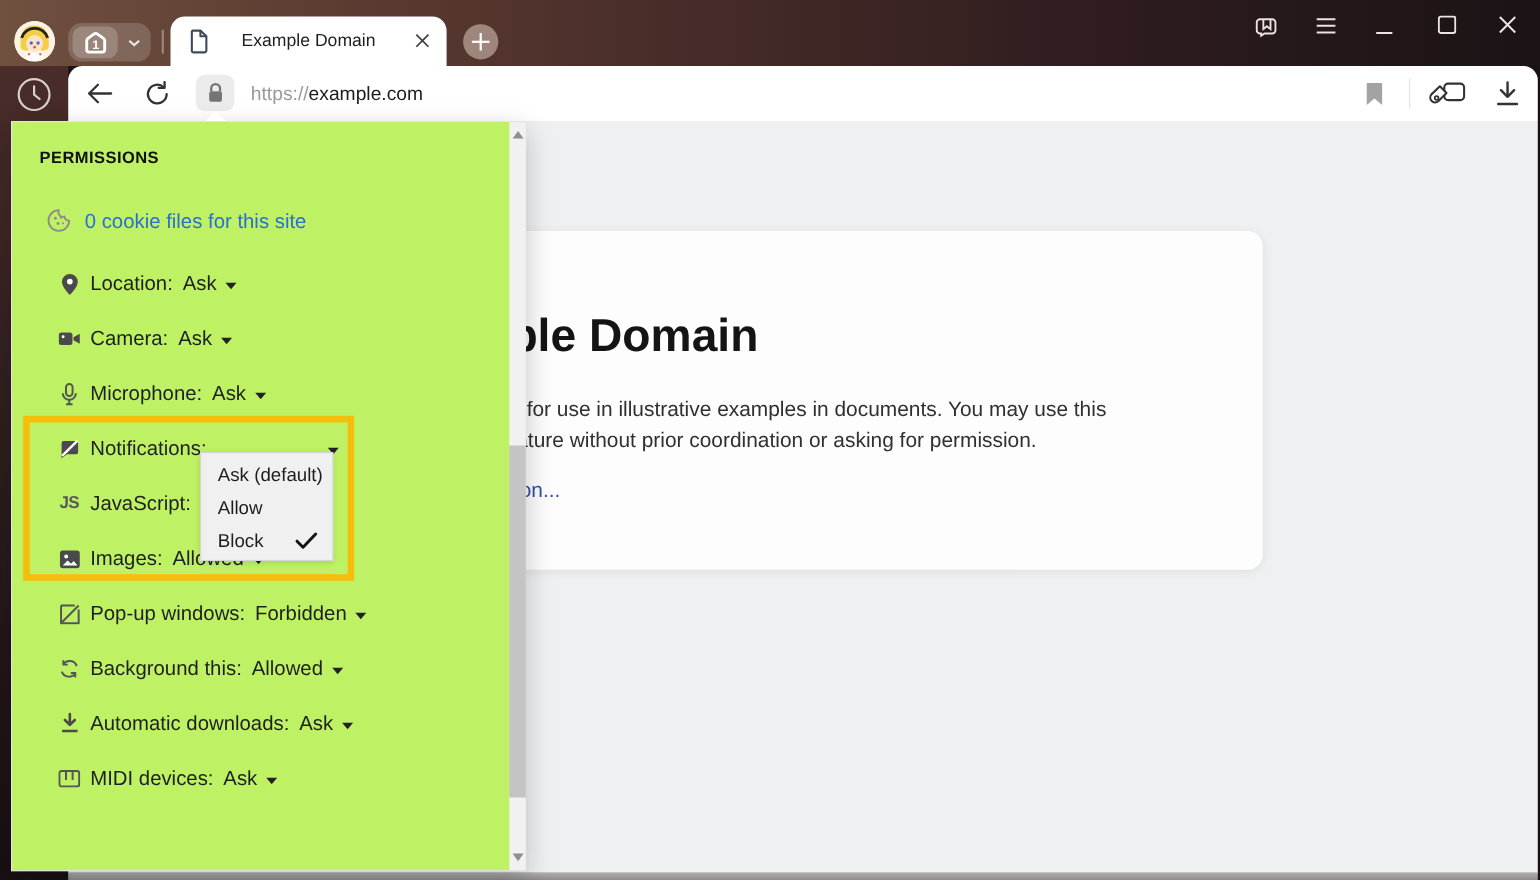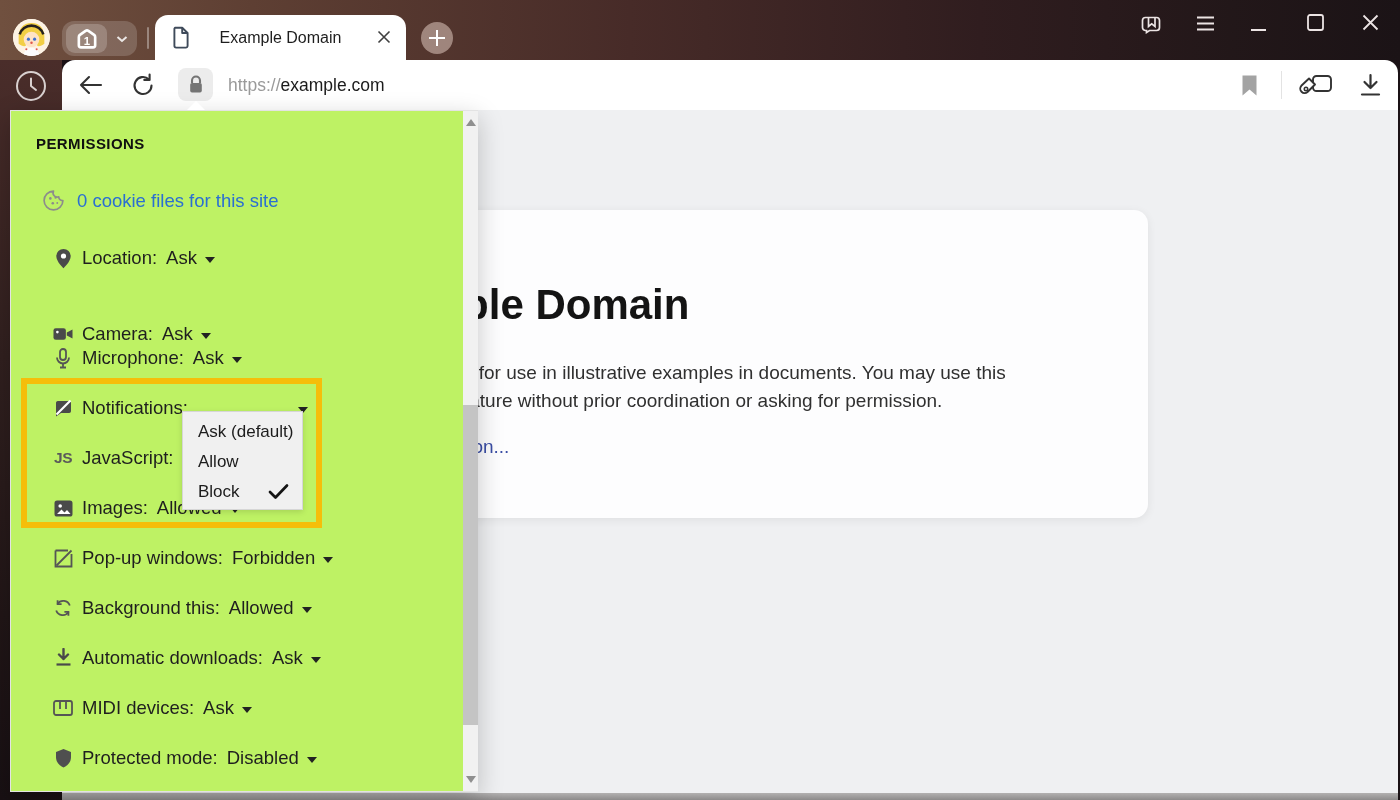--- a/index.html
+++ b/index.html
@@ -259,21 +259,21 @@
         <svg width="17" height="21" viewBox="0 0 17 21">
             <path d="M8.5 1A7.2 7.2 0 0 0 1.3 8.2c0 5.3 7.2 12 7.2 12s7.2-6.7 7.2-12A7.2 7.2 0 0 0 8.5 1z" fill="#4a4a4a"></path>
             <circle cx="8.5" cy="8" r="2.6" fill="#fff"></circle>
           </svg>
       </span>
       <span class="plabel">Location:</span>
       <span class="pvalue">Ask</span>
       <span class="caret"></span>
     </div>
 
-    <div class="prow" style="top:186px;margin-top:26px;">
+    <div class="prow" style="top:186px;">
       <span class="picon">
         <svg width="21" height="14" viewBox="0 0 21 14">
             <rect x="0.5" y="1" width="13" height="12" rx="2.4" fill="#4a4a4a"></rect>
             <path d="M14.5 5.5l6-3.3v9.6l-6-3.3z" fill="#4a4a4a"></path>
             <circle cx="4.6" cy="5" r="1.4" fill="#fff"></circle>
           </svg>
       </span>
       <span class="plabel">Camera:</span>
       <span class="pvalue">Ask</span>
       <span class="caret"></span>
@@ -369,30 +369,20 @@
         <svg width="20" height="16" viewBox="0 0 20 16">
           <rect x="1" y="1" width="18" height="14" rx="2" fill="none" stroke="#555" stroke-width="1.8"></rect>
           <path d="M7 1v8M13 1v8" stroke="#555" stroke-width="1.8"></path>
         </svg>
       </span>
       <span class="plabel">MIDI devices:</span>
       <span class="pvalue">Ask</span>
       <span class="caret"></span>
     </div>
 
-    <div class="prow" style="top:636px;">
-      <span class="picon">
-        <svg width="17" height="20" viewBox="0 0 17 20">
-            <path d="M8.5 1l7.5 3v5c0 5.2-3.4 8.6-7.5 10.5C4.4 17.6 1 14.2 1 9V4z" fill="#4f4f4f"></path>
-          </svg>
-      </span>
-      <span class="plabel">Protected mode:</span>
-      <span class="pvalue">Disabled</span>
-      <span class="caret"></span>
-    </div>
 
     <div class="pscroll">
       <div class="up"></div>
       <div class="thumb"></div>
       <div class="down"></div>
     </div>
   </div>
 
   <div class="popuparrow"></div>
 

